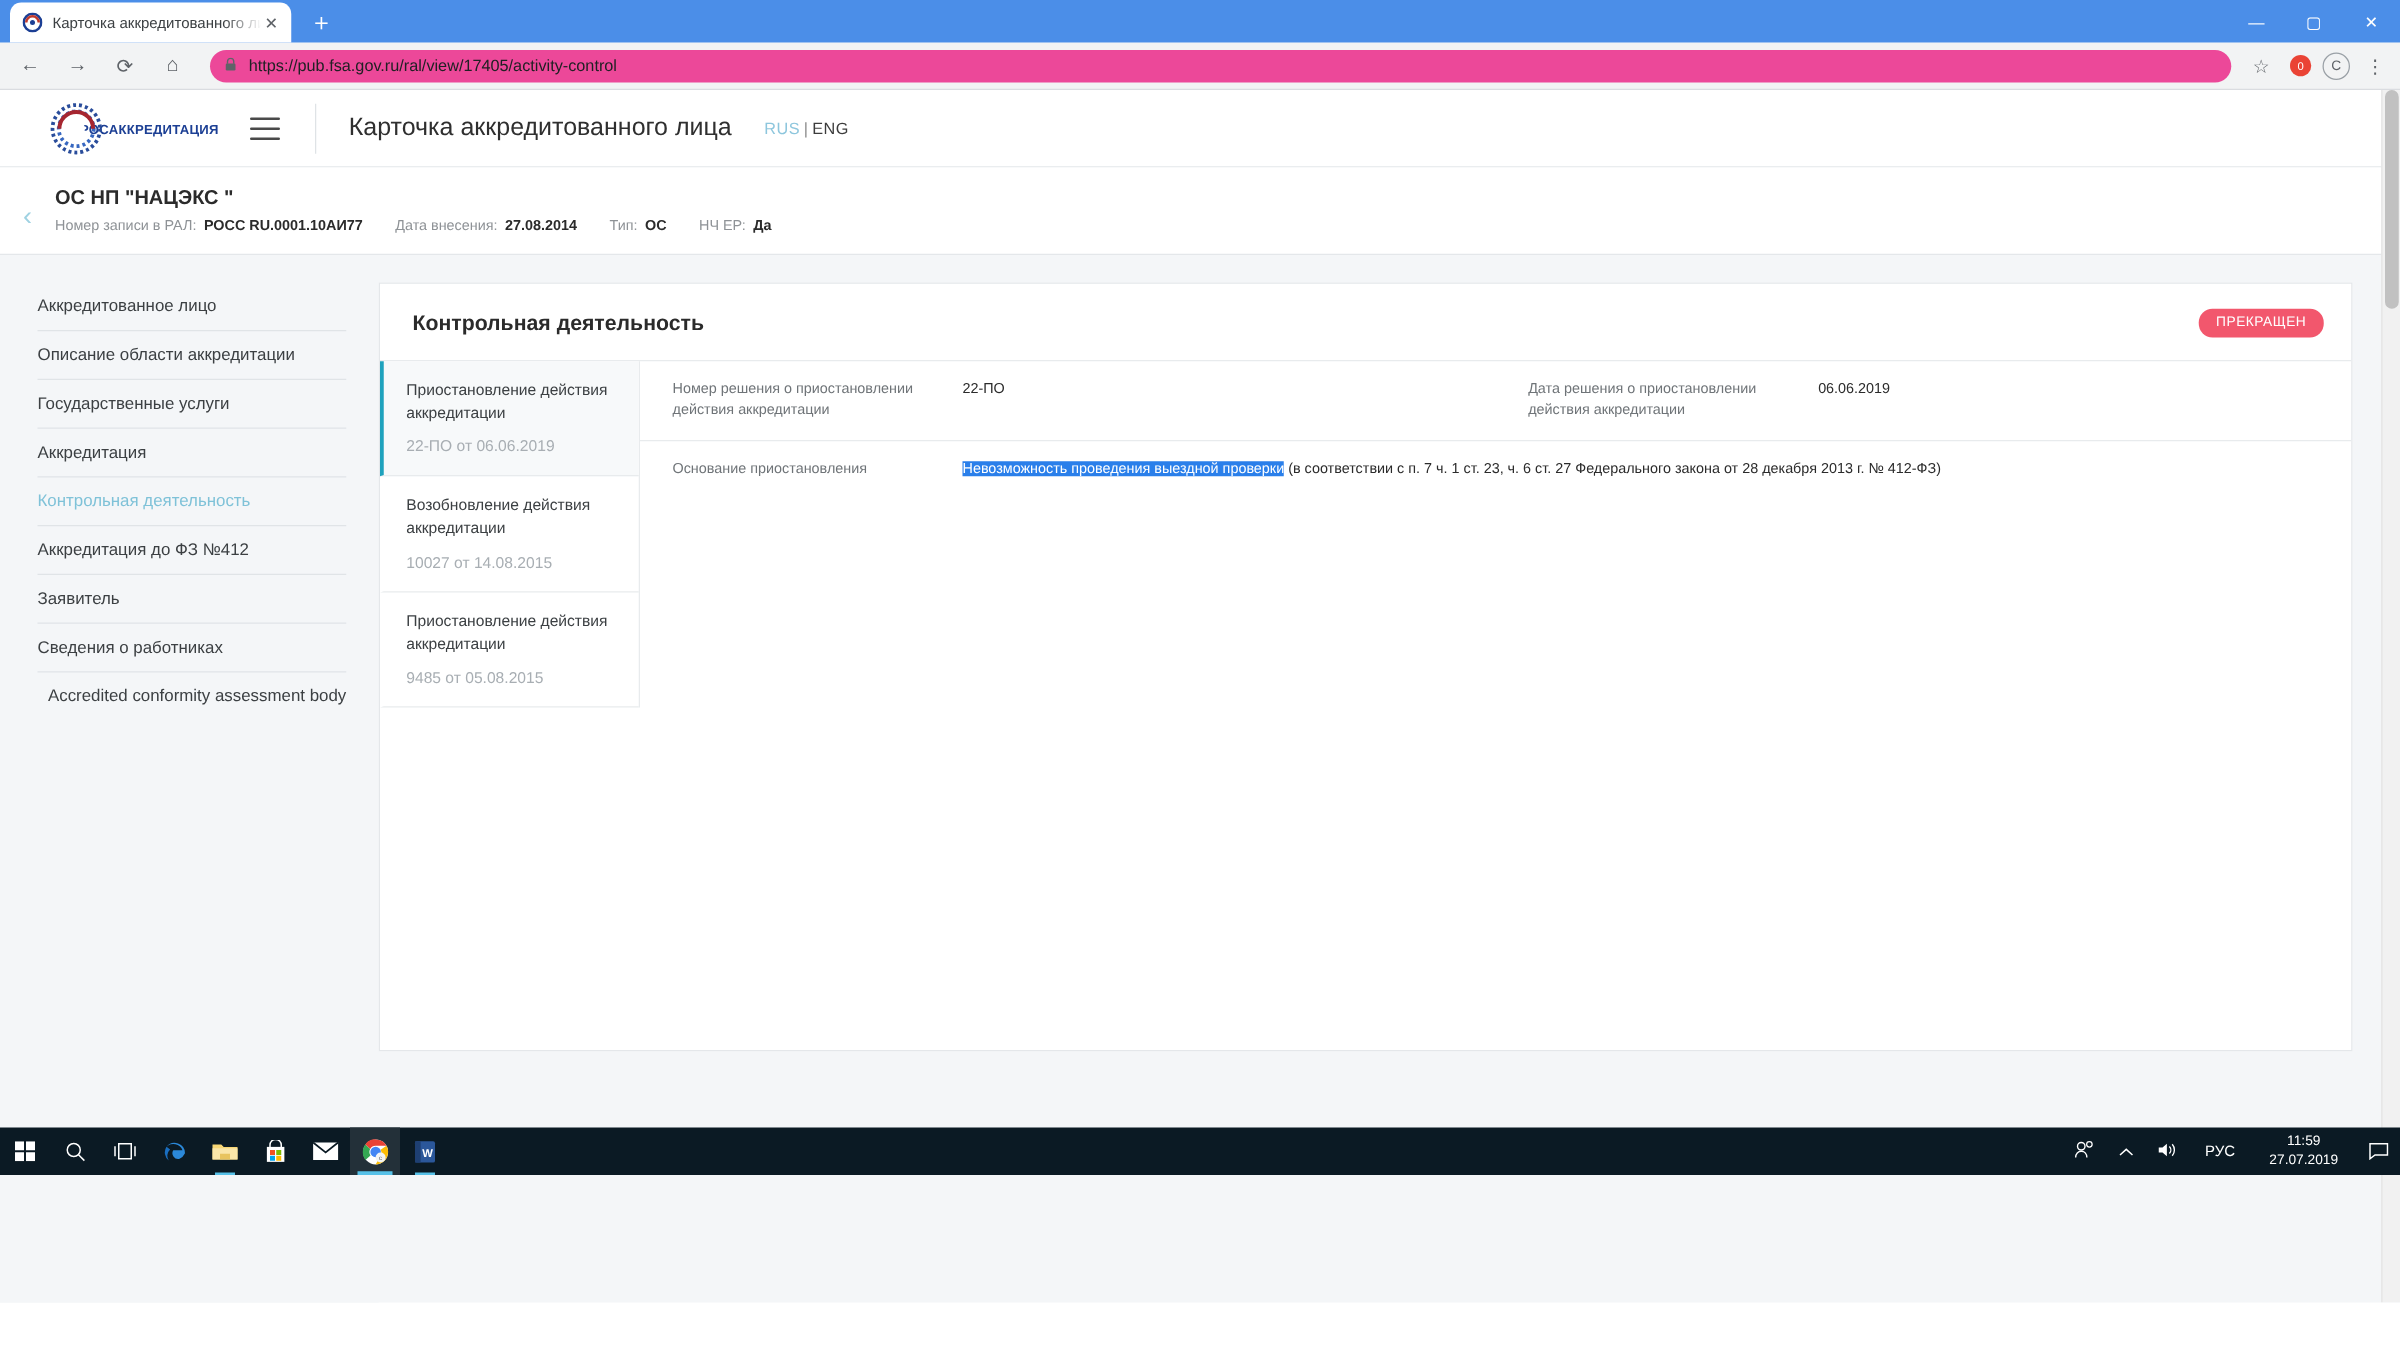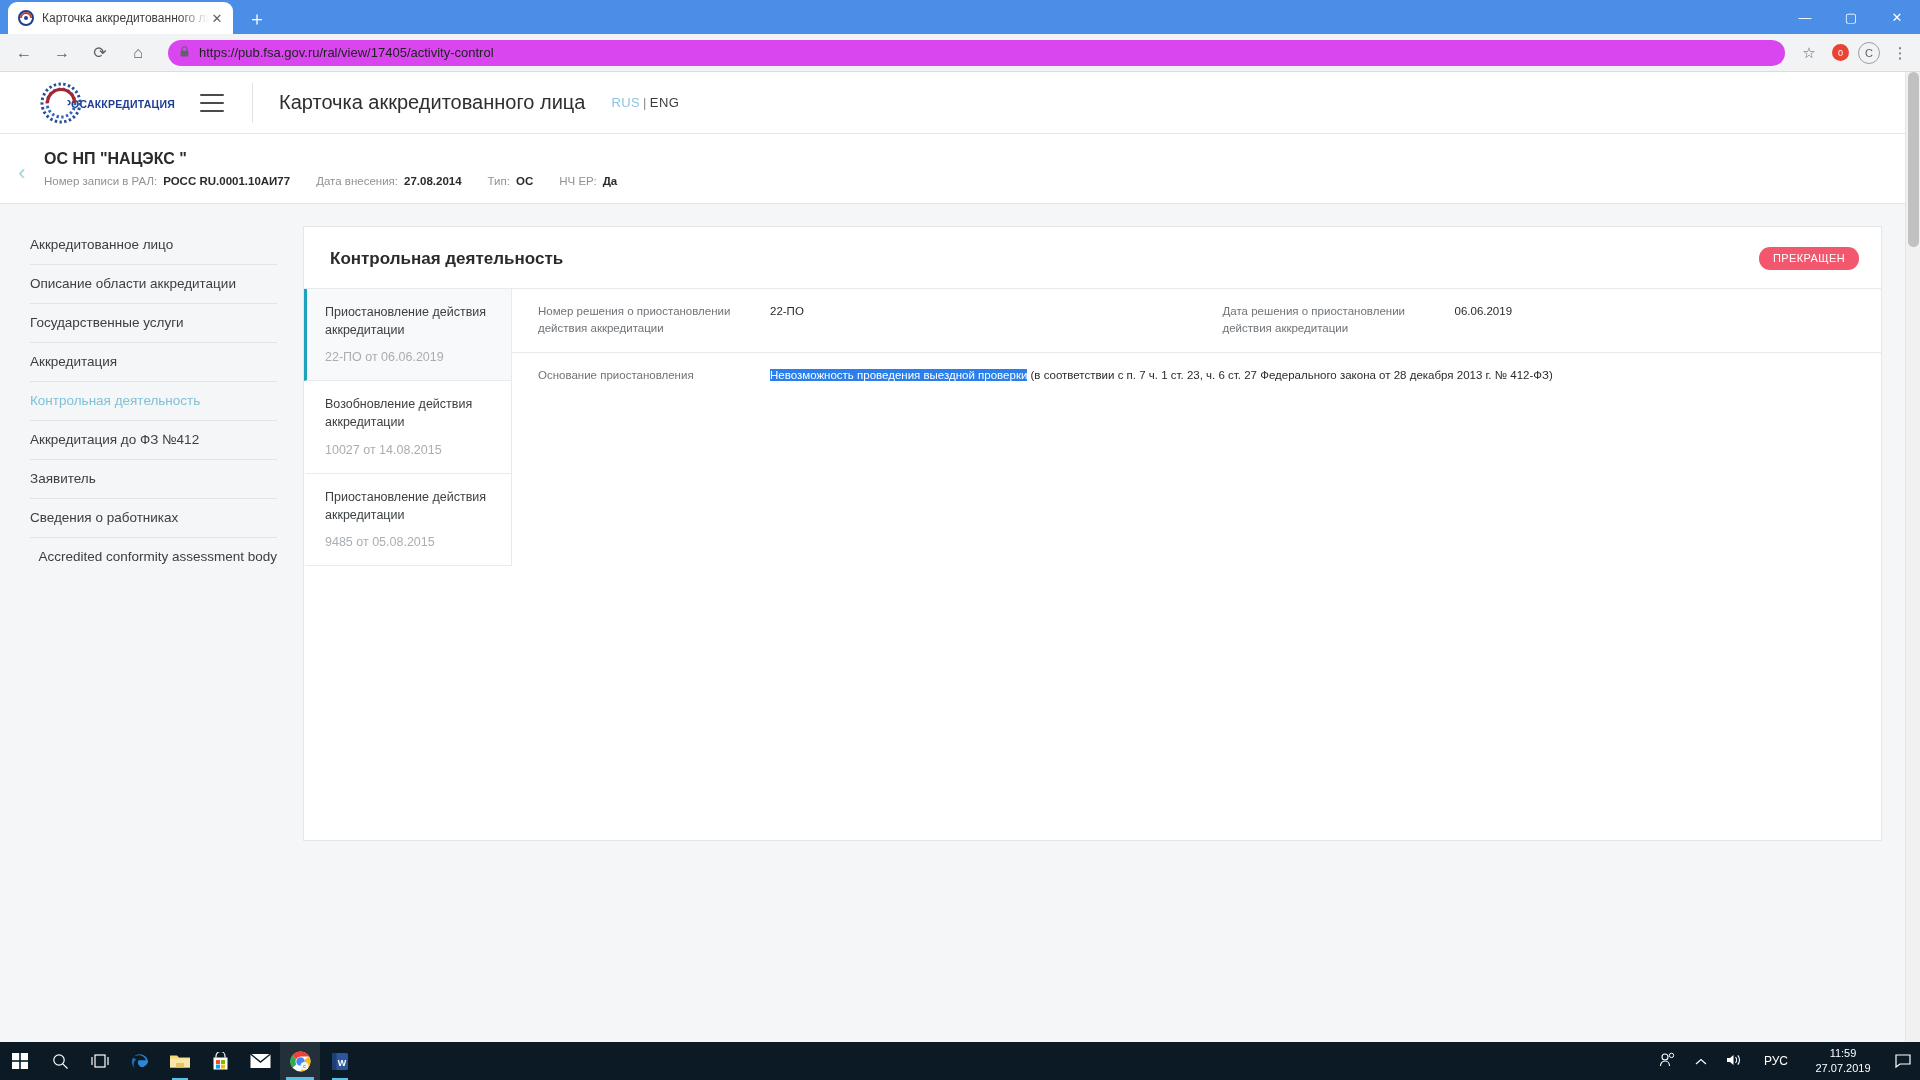--- a/index.html
+++ b/index.html
@@ -5,21 +5,21 @@
   * { box-sizing: border-box; }
   html, body {
     margin: 0; padding: 0;
     width: 1920px; height: 1080px;
     overflow: hidden;
     font-family: "Liberation Sans", sans-serif;
     background: #ffffff;
   }
 
   
-  .browser { width: 1920px; height: 1042px; background: #ffffff; position: relative; }
+  .browser { width: 1920px; height: 902px; background: #ffffff; position: relative; }
 
   .tabstrip {
     height: 34px; background: #4b8ee8;
     display: flex; align-items: flex-end; padding-left: 8px;
     position: relative;
   }
   .tab {
     width: 225px; height: 32px;
     background: #ffffff;
     border-radius: 9px 9px 0 0;
@@ -61,21 +61,21 @@
     height: 38px; background: #f2f3f4;
     display: flex; align-items: center; padding: 0 10px;
     border-bottom: 1px solid #dadce0;
   }
   .tb-icon {
     width: 28px; height: 28px; margin-right: 10px;
     display: flex; align-items: center; justify-content: center;
     color: #5f6368; font-size: 16px; flex: 0 0 28px;
   }
   .omnibox {
-    flex: 1 1 auto; height: 26px; background: #d946ef;
+    flex: 1 1 auto; height: 26px; background: #ec4899;
     border-radius: 13px; display: flex; align-items: center;
     padding: 0 12px; margin: 0 6px;
   }
   .omnibox .lock { font-size: 10px; color: #5f6368; margin-right: 10px; }
   .omnibox .url { font-size: 13px; color: #202124; white-space: nowrap; overflow: hidden; }
   .tb-right { display: flex; align-items: center; margin-left: 4px; }
   .star { color: #5f6368; font-size: 15px; width: 28px; text-align: center; }
   .ext-badge {
     width: 17px; height: 17px; border-radius: 50%;
     background: #ea4335; color: #fff; font-size: 9px;

